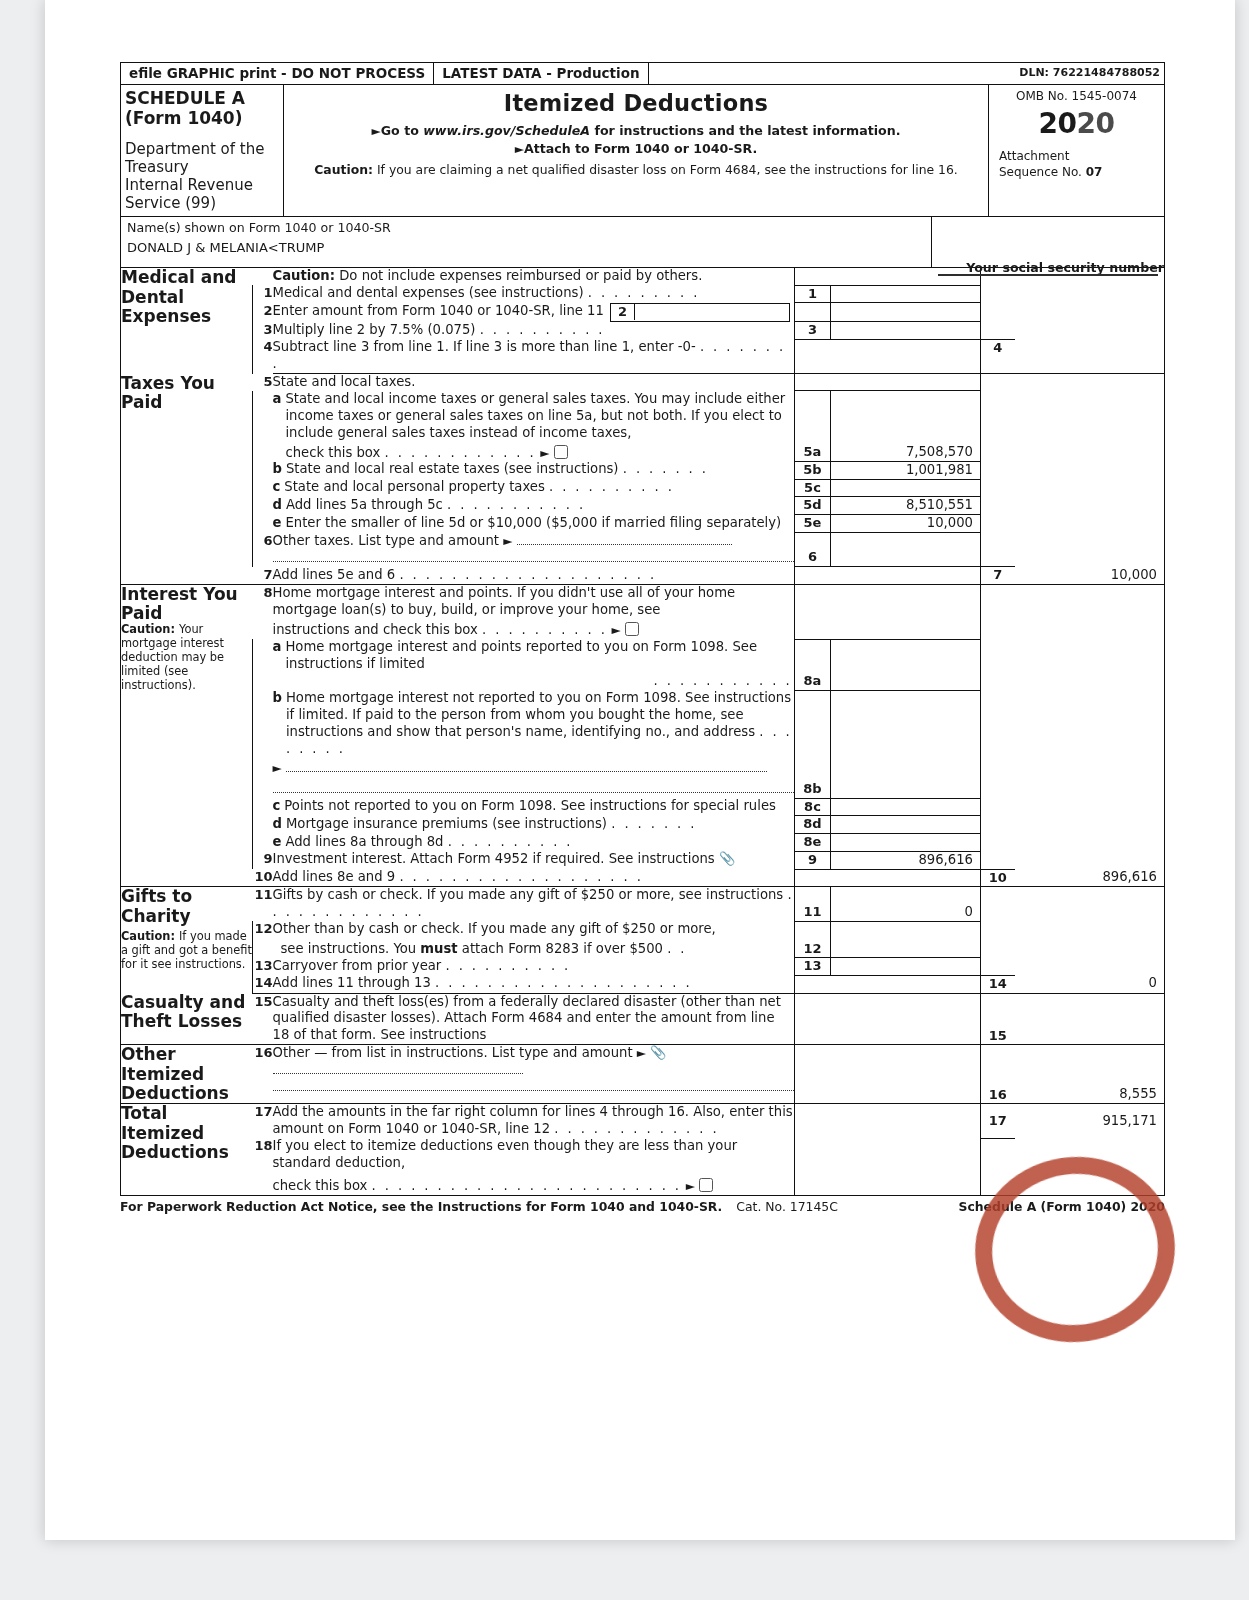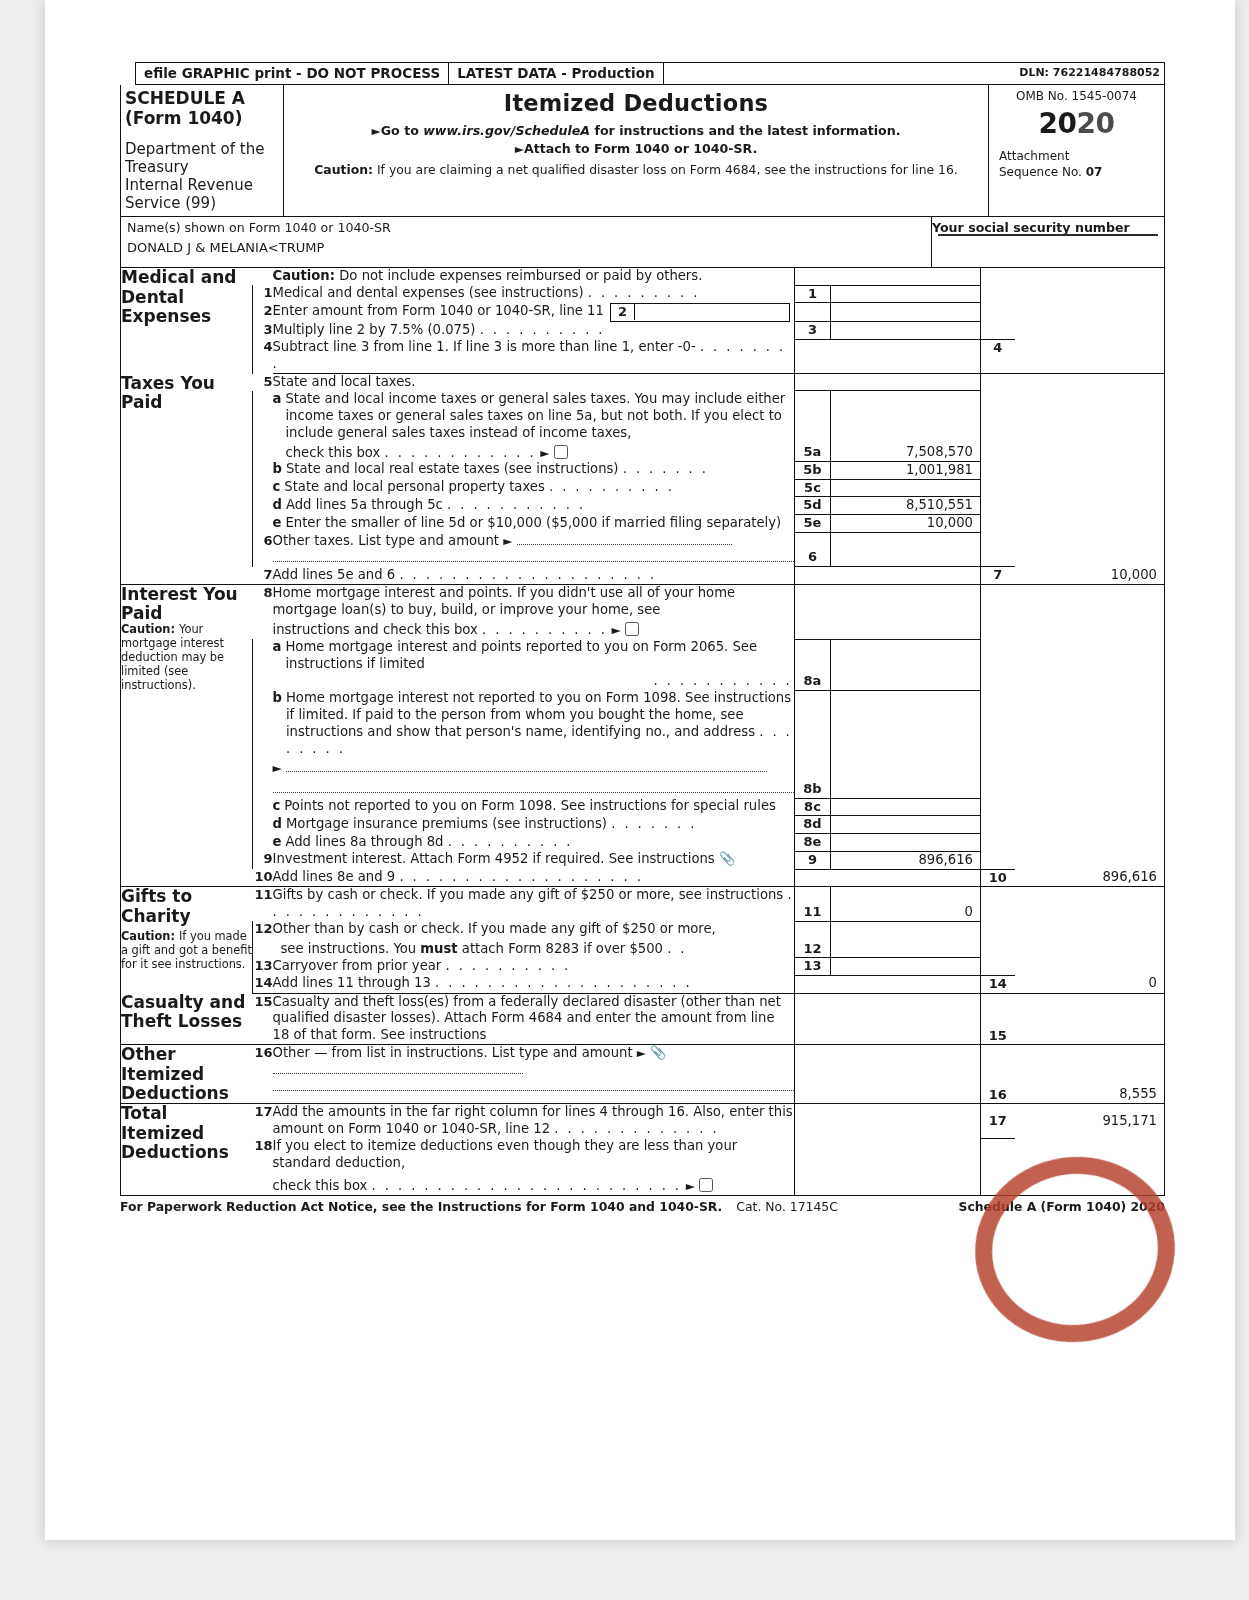--- a/index.html
+++ b/index.html
@@ -15,21 +15,21 @@
     background:#fff;
     box-shadow: 0 0 14px rgba(0,0,0,0.18);
   }
   .form {
     position:absolute; left:120px; top:62px; width:1045px;
     color:#1a1a1a;
     font-size:13.2px;
     line-height:1.28;
   }
   
-  .banner { display:flex; border:1.6px solid #111; height:23px; align-items:stretch;margin-left:15px; }
+  .banner { display:flex; border:1.6px solid #111; height:23px; align-items:stretch; }
   .banner div { display:flex; align-items:center; }
   .b1 { font-weight:bold; font-size:13.5px; padding:0 8px; border-right:1.6px solid #111; }
   .b2 { font-weight:bold; font-size:13.5px; padding:0 8px; border-right:1.6px solid #111; }
   .b3 { flex:1; justify-content:flex-end; font-weight:bold; font-size:11px; padding-right:4px; }
 
   
   .hdr { display:flex; border-left:1.6px solid #111; border-right:1.6px solid #111; }
   .hdr-left { width:163px; border-right:1.4px solid #111; padding:4px 4px 4px 4px; }
   .sched { font-weight:bold; font-size:17px; line-height:1.16; }
   .dept { font-size:15px; line-height:1.18; margin-top:13px; }
@@ -43,21 +43,21 @@
   .omb { font-size:12px; }
   .year { font-size:28px; font-weight:bold; letter-spacing:-.5px; margin:2px 0 6px; }
   .year span.gray { color:#4b4b4b; }
   .attseq { font-size:12px; text-align:left; padding-left:4px; line-height:1.35; }
 
   
   .namerow { display:flex; border:1.6px solid #111; border-top:1.4px solid #111; height:52px; }
   .name-l { flex:1; border-right:1.4px solid #111; padding:3px 6px; position:relative; }
   .name-lbl { font-size:12.6px; }
   .name-val { font-size:13px; position:absolute; top:23px; left:6px; }
-  .name-r { width:232px; padding:3px 0 0 0; text-align:left; position:relative; }
+  .name-r { width:232px; padding:3px 0 0 0; text-align:right; position:relative;margin-top:40px; }
   .ssn-lbl { font-size:12.6px; font-weight:bold; }
   .ssn-strike { position:absolute; left:6px; top:17px; width:220px; height:2px; background:#2d2d2d; }
 
   
   table.main { width:100%; border-collapse:collapse; }
   table.main td { vertical-align:top; padding:0; }
   .bl { border-left:1.6px solid #111; }
   .br { border-right:1.6px solid #111; }
   .bb { border-bottom:1.4px solid #111; }
   .cat { width:132px; padding:5px 5px 5px 6px; font-weight:bold; font-size:17px; line-height:1.14; }
@@ -393,21 +393,21 @@
       <td class="colA" style="border-left:1.4px solid #111"></td>
       <td class="colB"></td>
       <td class="colC"></td>
       <td class="colD br"></td>
     </tr>
     <tr>
       <td class="bl num"></td>
       <td class="body">
         <div class="row">
               <span class="sub">a</span>
-              <span>Home mortgage interest and points reported to you on Form 2065. See instructions if limited</span>
+              <span>Home mortgage interest and points reported to you on Form 1098. See instructions if limited</span>
             </div>
         <div class="leader" style="text-align:right;padding-right:2px;">. . . . . . . . . . .</div>
       </td>
       <td class="colA cell" style="border-left:1.4px solid #111;vertical-align:bottom">
             <div class="boxlbl">8a</div>
           </td>
       <td class="colB cell" style="vertical-align:bottom">
             <div class="amt"></div>
           </td>
       <td class="colC"></td>

